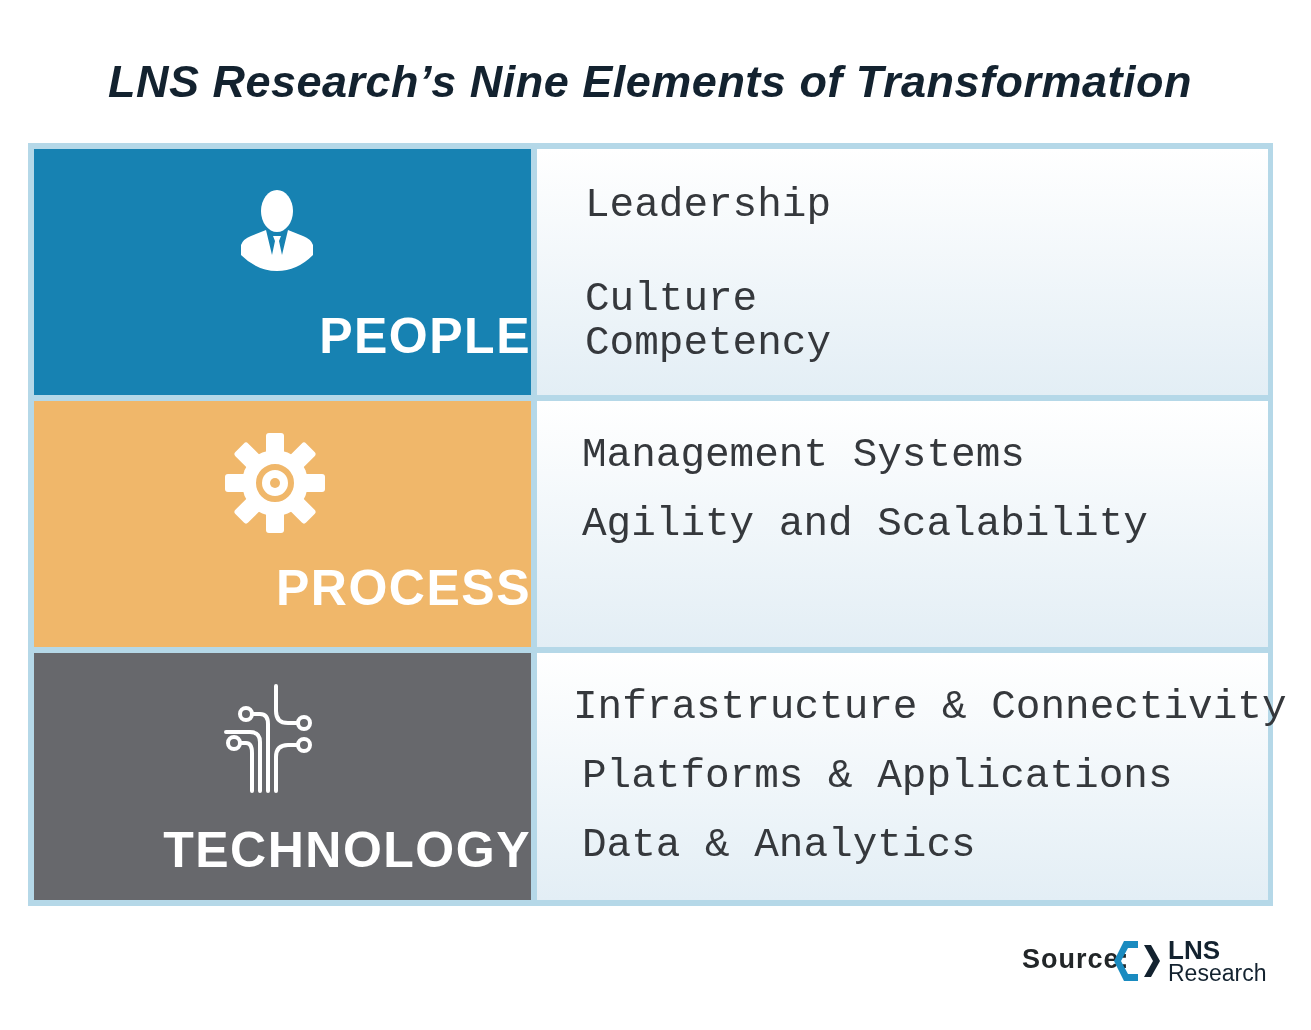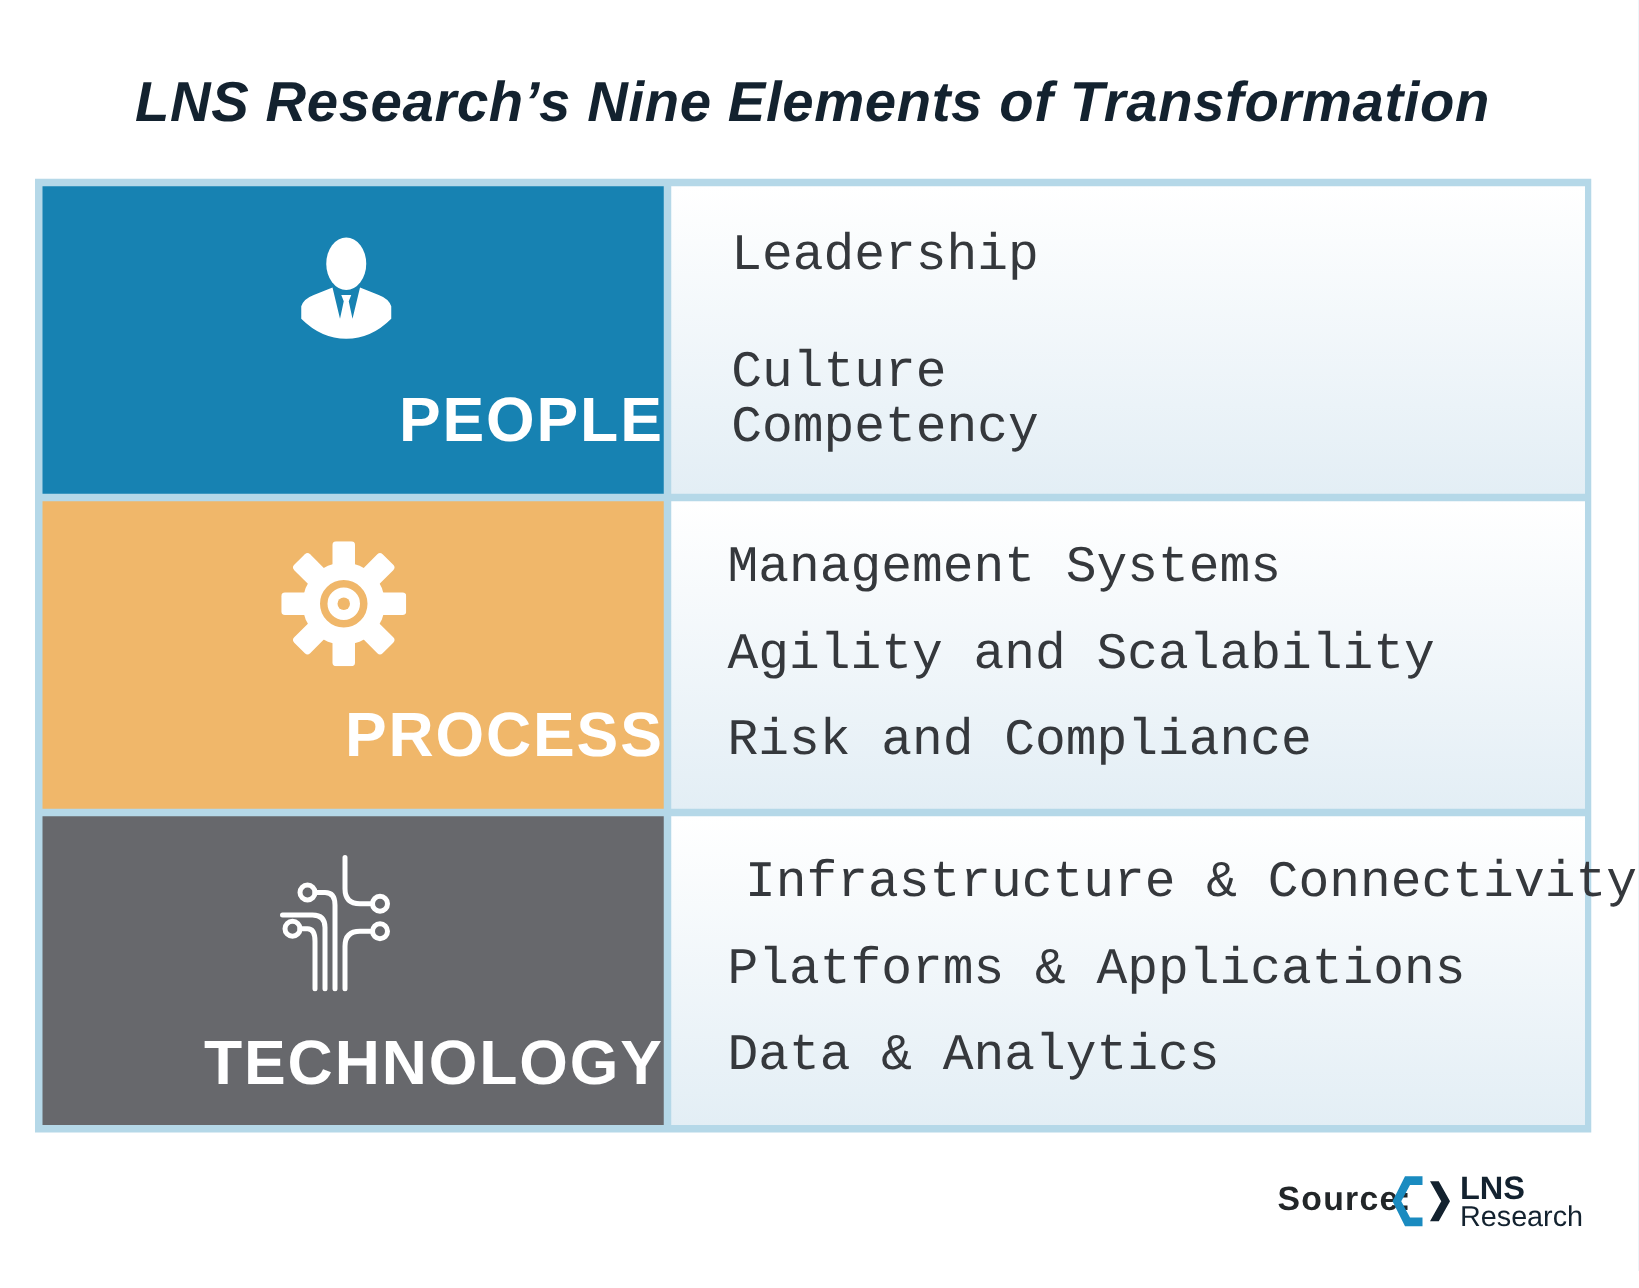--- a/index.html
+++ b/index.html
@@ -119,41 +119,40 @@
         <rect x="-9" y="-50" width="18" height="22" rx="3" transform="rotate(315)"></rect>
       </g>
       <circle r="16" fill="none" stroke="#f0b76a" stroke-width="6"></circle>
       <circle r="5" fill="#f0b76a"></circle>
     </svg>
     <div class="cat-label" style="top:162px;">PROCESS</div>
   </div>
   <div class="items">
     <div class="item" style="left:45px; top:34px;text-align:right;">Management Systems</div>
     <div class="item" style="left:45px; top:103px;">Agility and Scalability</div>
-    <div class="item" style="left:45px; top:172px;">Risk and Compliance</div>
   </div>
 
   <div class="cat tech">
     <svg width="110" height="115" viewBox="0 0 110 115" style="left:186px; top:28px;">
       <g fill="none" stroke="#fff" stroke-width="4" stroke-linecap="round">
         <path d="M6 51 L30 51 Q40 51 40 61 L40 110"></path>
         <path d="M32 33 L40 33 Q48 33 48 43 L48 110"></path>
         <circle cx="26" cy="33" r="6"></circle>
         <path d="M20 62 L26 62 Q32 62 32 72 L32 110"></path>
         <circle cx="14" cy="62" r="6"></circle>
         <path d="M56 5 L56 30 Q56 42 68 42 L78 42"></path>
         <circle cx="84" cy="42" r="6"></circle>
         <path d="M56 110 L56 76 Q56 64 68 64 L78 64"></path>
         <circle cx="84" cy="64" r="6"></circle>
       </g>
     </svg>
     <div class="cat-label" style="top:172px;">TECHNOLOGY</div>
   </div>
   <div class="items">
-    <div class="item" style="left:59px; top:34px;">Infrastructure &amp; Connectivity</div>
+    <div class="item" style="left:36px; top:34px;">Infrastructure &amp; Connectivity</div>
     <div class="item" style="left:45px; top:103px;">Platforms &amp; Applications</div>
     <div class="item" style="left:45px; top:172px;">Data &amp; Analytics</div>
   </div>
 </div>
 
 <div class="source">Source:</div>
 <svg class="logo" width="56" height="48" viewBox="0 0 56 48">
   <path d="M28 4 L14 4 L4 24 L14 44 L28 44 L28 37 L18 37 L11 24 L18 11 L28 11 Z" fill="#1a8bc0"></path>
   <path d="M34 8 L41 8 L50 24 L41 40 L34 40 L43 24 Z" fill="#13222f"></path>
 </svg>

